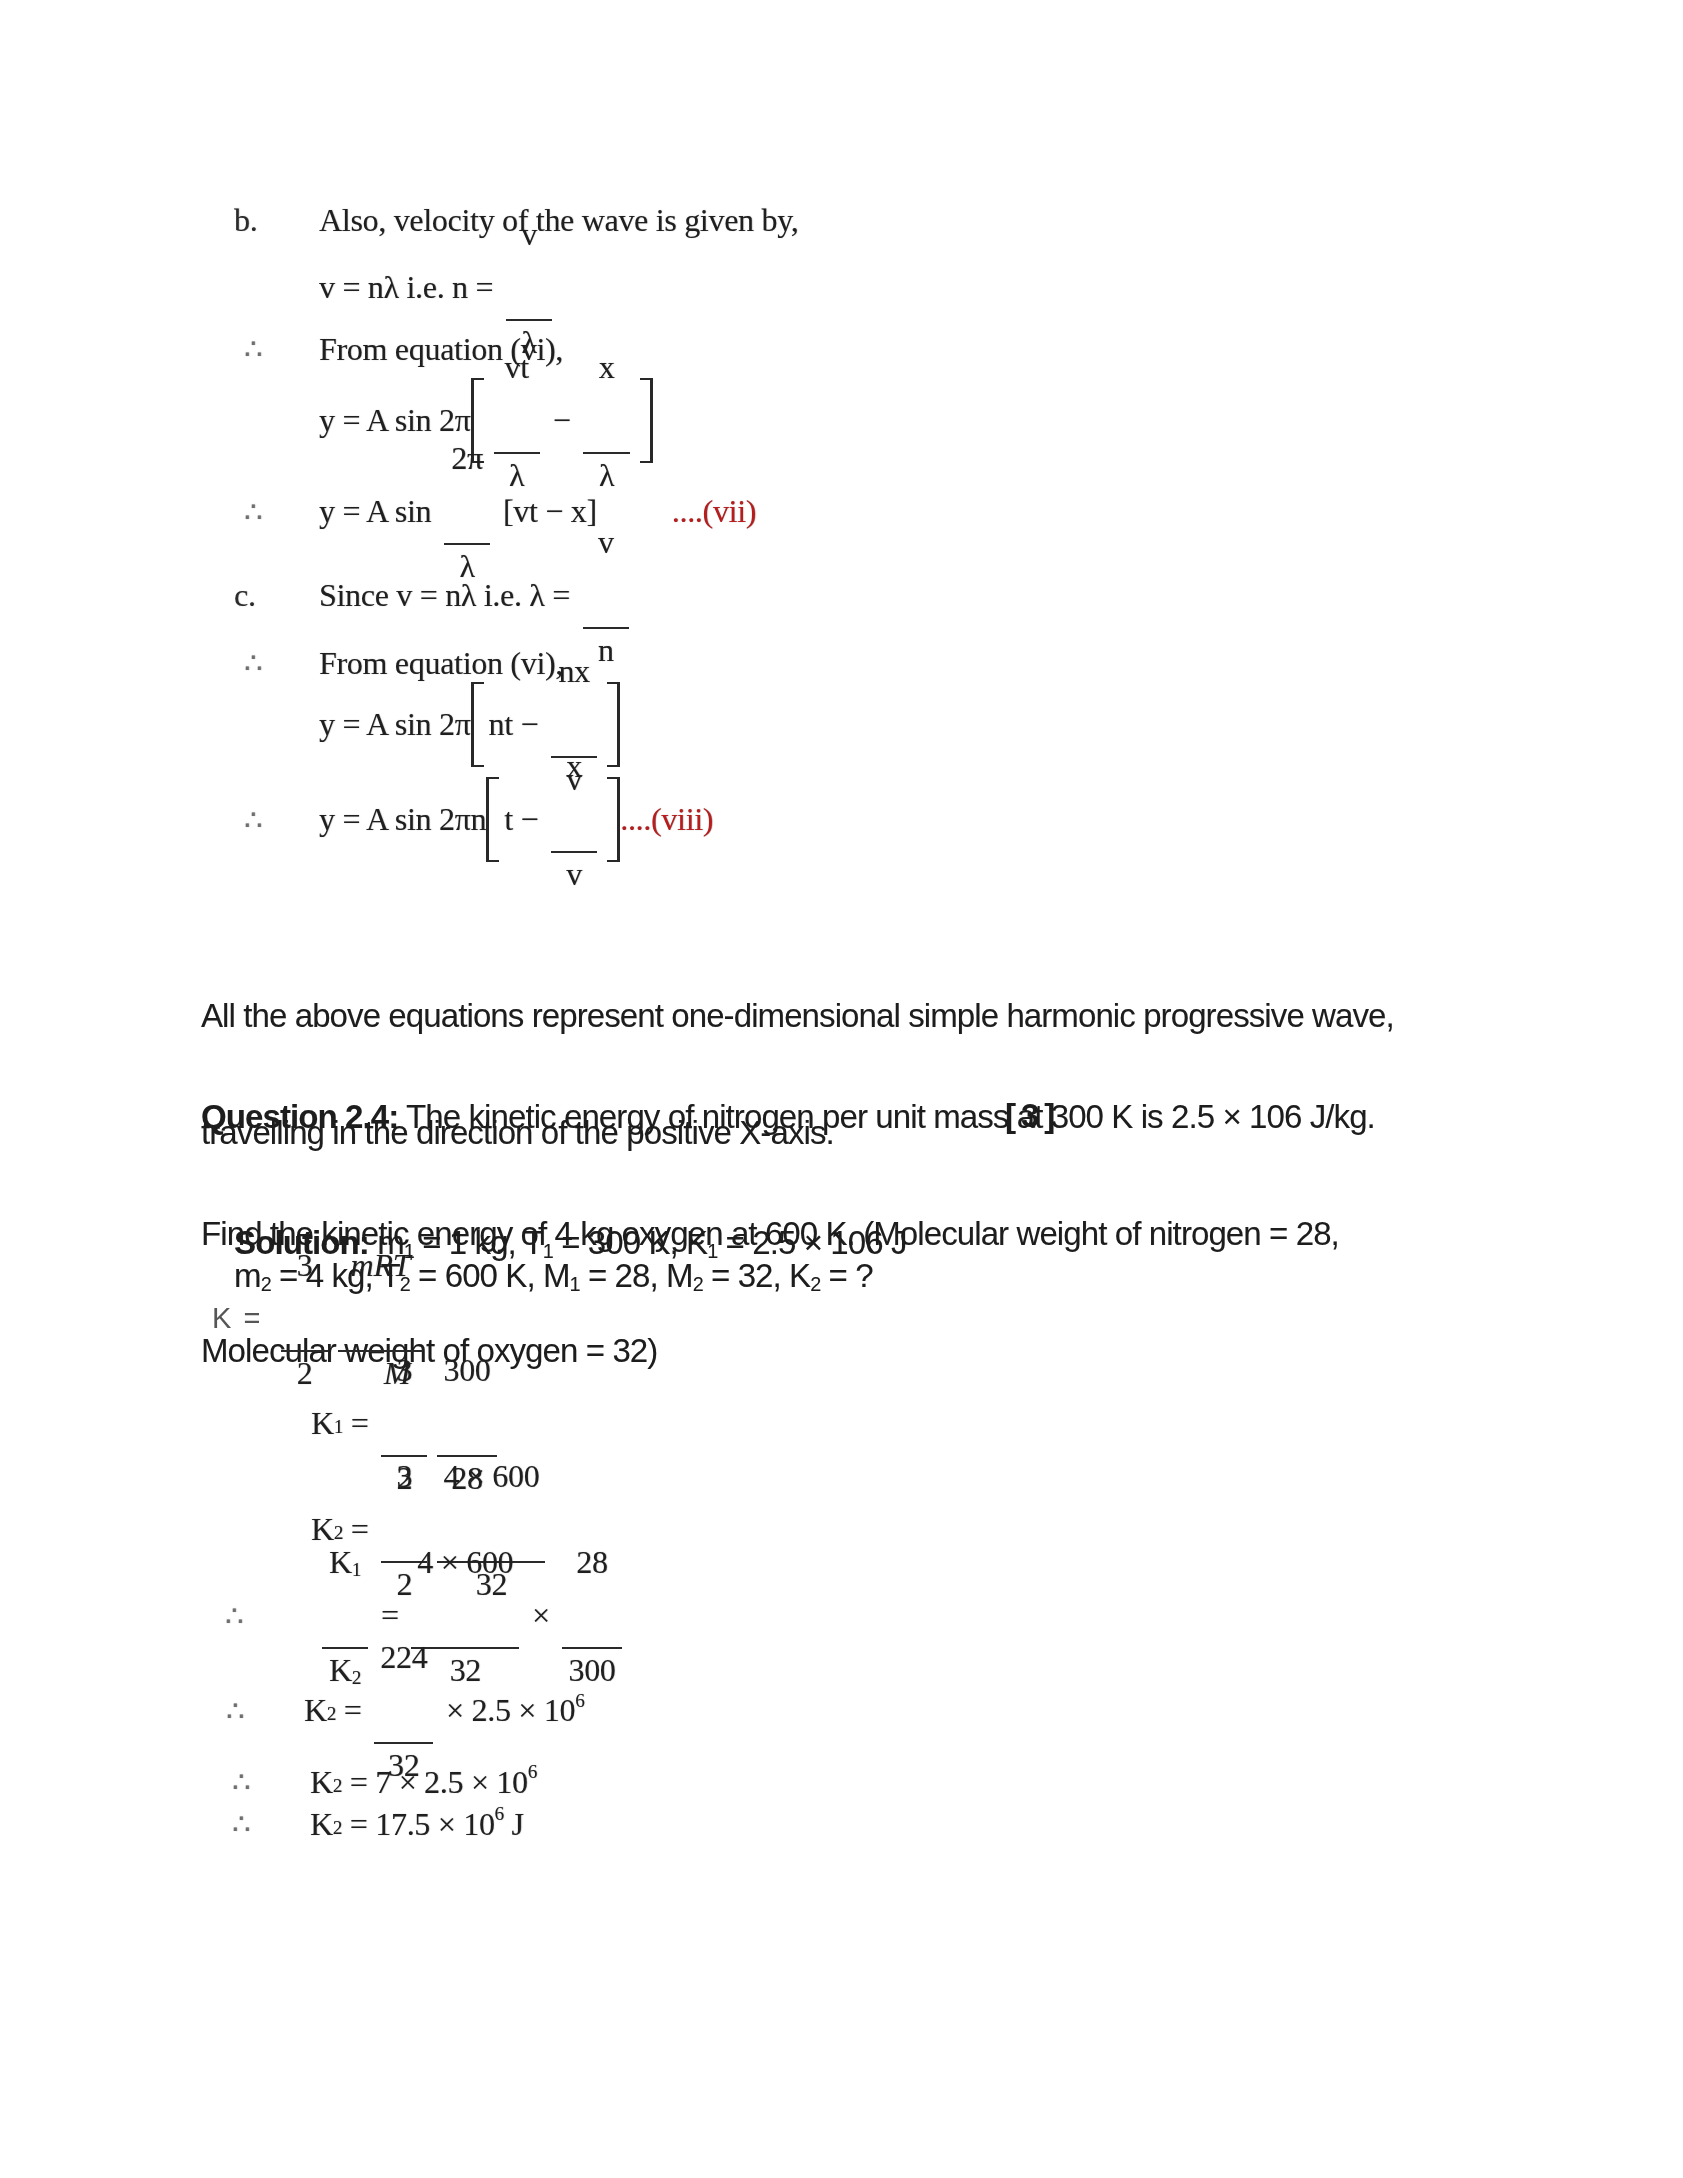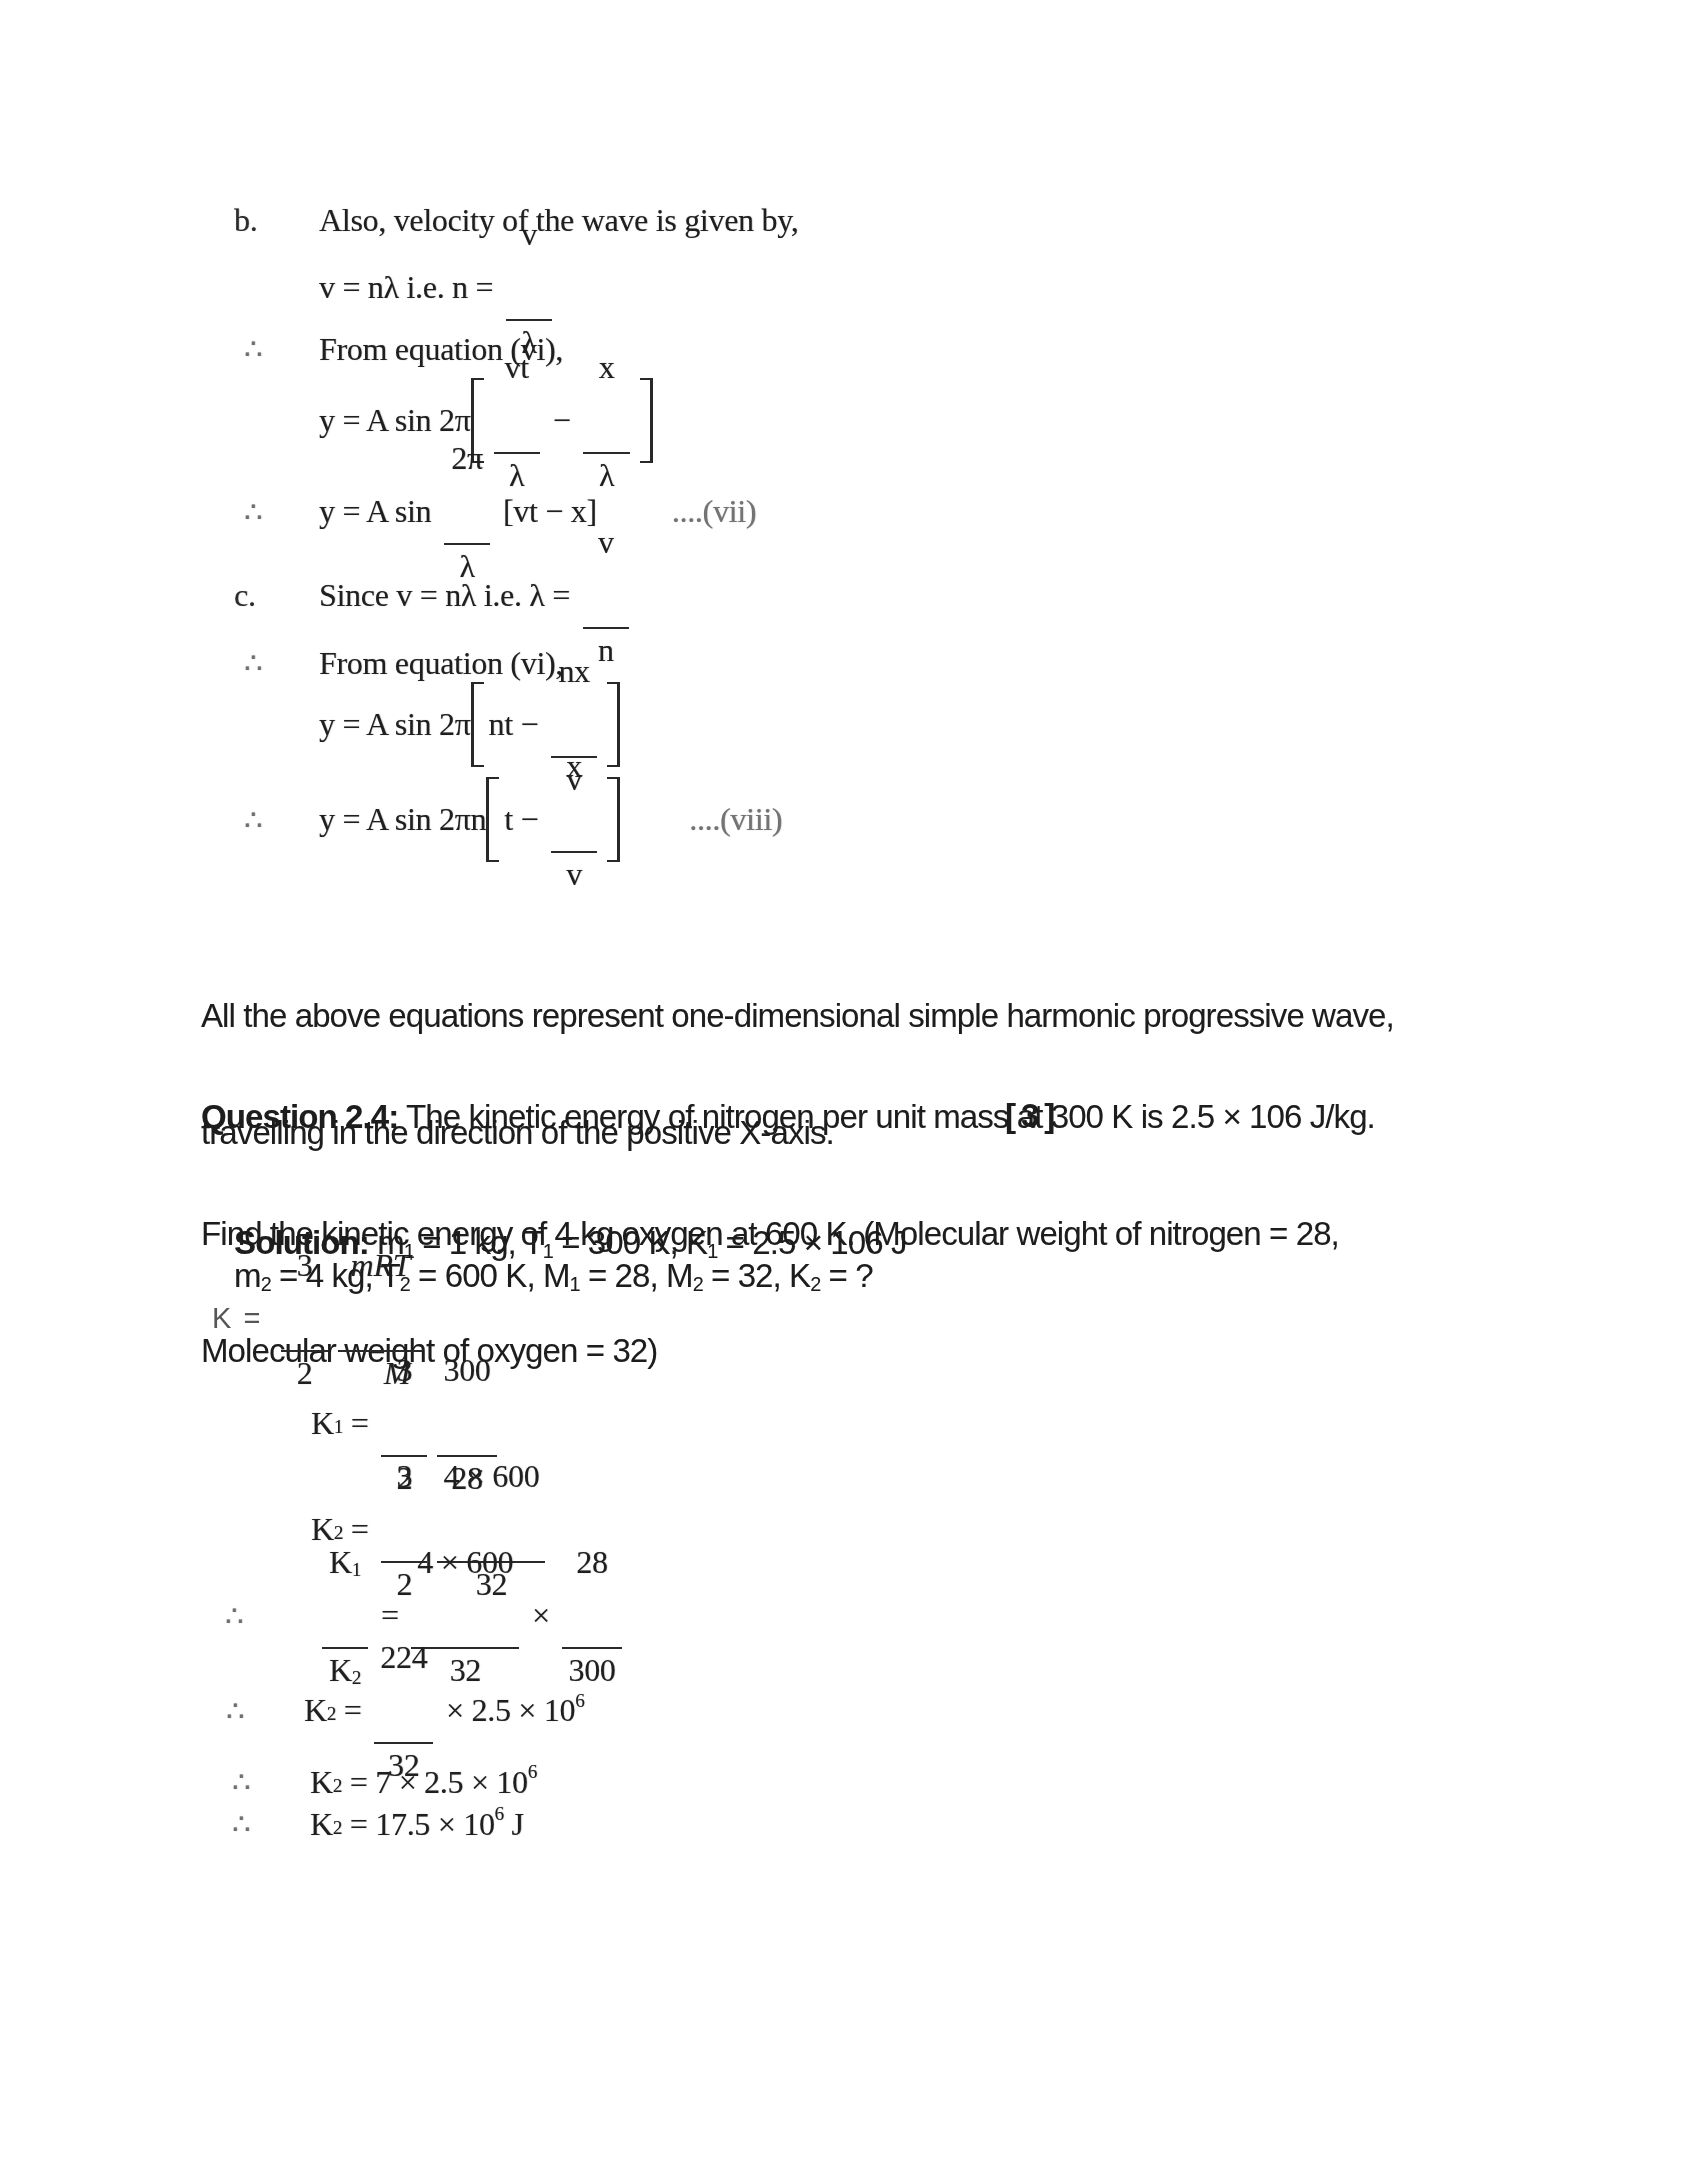--- a/index.html
+++ b/index.html
@@ -18,21 +18,21 @@
   .marker{display:inline-block;color:#6f6f6f;font-size:29px;flex:0 0 auto;}
   .mk{display:inline-block;color:#2b2b2b;font-size:32px;flex:0 0 auto;}
   .fr{display:inline-block;text-align:center;margin:0 5px;line-height:1;flex:0 0 auto;}
   .fr .n{display:block;padding:1px 6px 5px;}
   .fr .d{display:block;border-top:2.5px solid #2a2a2a;padding:5px 6px 1px;}
   .fr.w .n,.fr.w .d{padding-left:13px;padding-right:13px;text-align:right;}
   .op{margin:0 8px;}
   .br-l,.br-r{align-self:stretch;width:10px;flex:0 0 auto;margin-top:3px;margin-bottom:3px;}
   .br-l{border-left:3px solid #282828;border-top:2.5px solid #282828;border-bottom:2.5px solid #282828;margin-right:5px;}
   .br-r{border-right:3px solid #282828;border-top:2.5px solid #282828;border-bottom:2.5px solid #282828;margin-left:5px;}
-  .tag{color:#737373;}
+  .tag{color:#b91c1c;}
 
   
   .brow{
     position:absolute;font-size:33px;line-height:39px;letter-spacing:-0.9px;
     color:#1d1d1d;white-space:pre;text-shadow:0.2px 0.2px 0.5px rgba(0,0,0,0.25);
   }
   .b{font-weight:bold;text-align:center;}
   .marks{letter-spacing:5px;}
   .it{font-style:italic;}
   .klhs{
@@ -119,21 +119,21 @@
   <div class="mrow" style="left:244px;top:774px;height:91px;">
     <span class="marker" style="width:75px;">∴</span>
     <span>y = A sin 2πn</span>
     <span class="br-l"></span>
     <span>t − </span>
     <span class="fr">
       <span class="n">x</span>
       <span class="d">v</span>
     </span>
     <span class="br-r"></span>
-    <span class="tag" style="margin-left:69px;">....(viii)</span>
+    <span class="tag" style="">....(viii)</span>
   </div>
 
   <div class="brow" style="left:201px;top:918px;">
     <div>All the above equations represent one-dimensional simple harmonic progressive wave,</div>
     <div>travelling in the direction of the positive X-axis.</div>
   </div>
 
   <div class="brow" style="left:201px;top:1019px;">
     <div><span class="b">Question 2.4:</span><span> The kinetic energy of nitrogen per unit mass at 300 K is 2.5 × 106 J/kg.</span></div>
     <div>Find the kinetic energy of 4 kg oxygen at 600 K. (Molecular weight of nitrogen = 28,</div>

